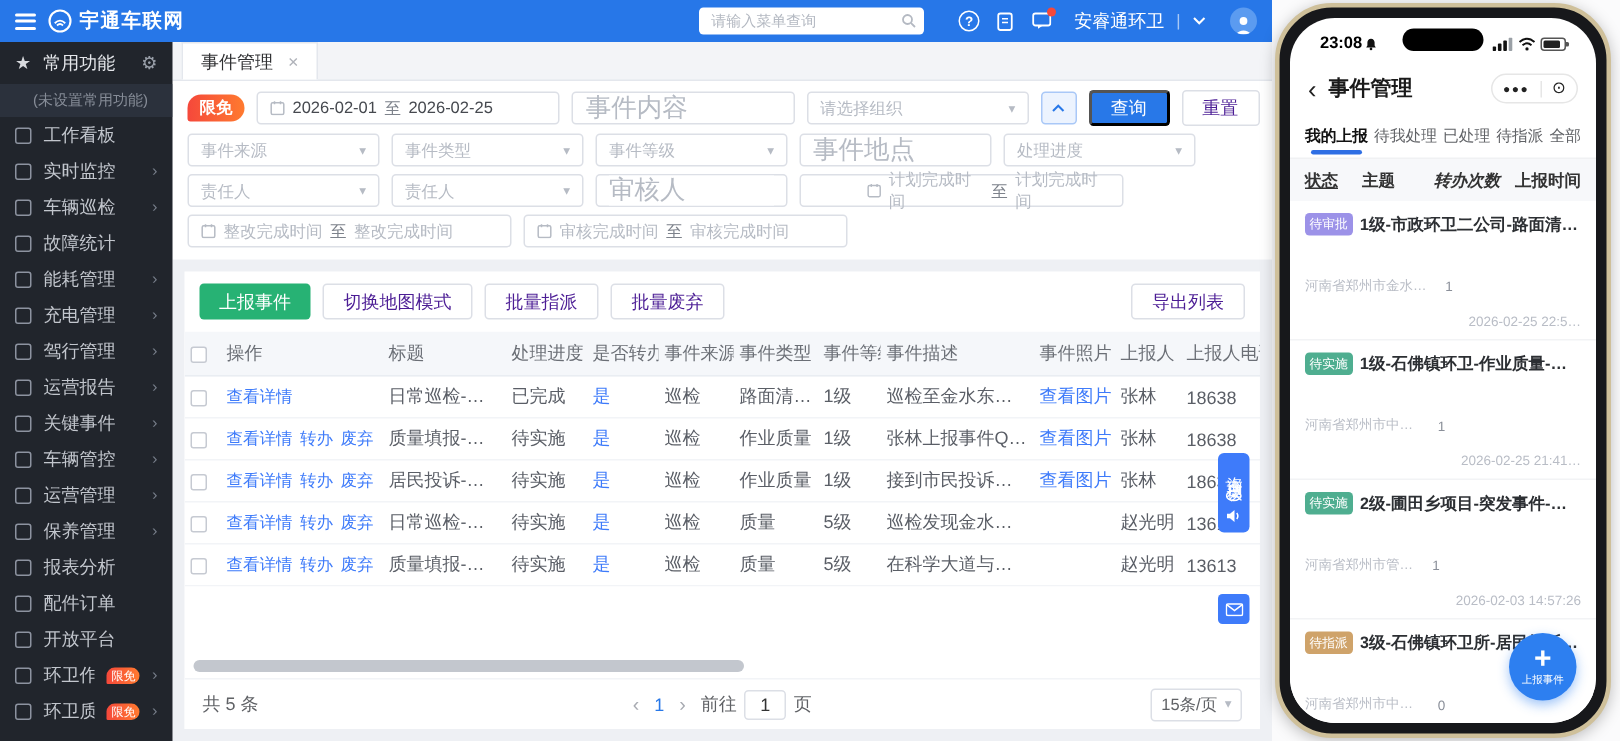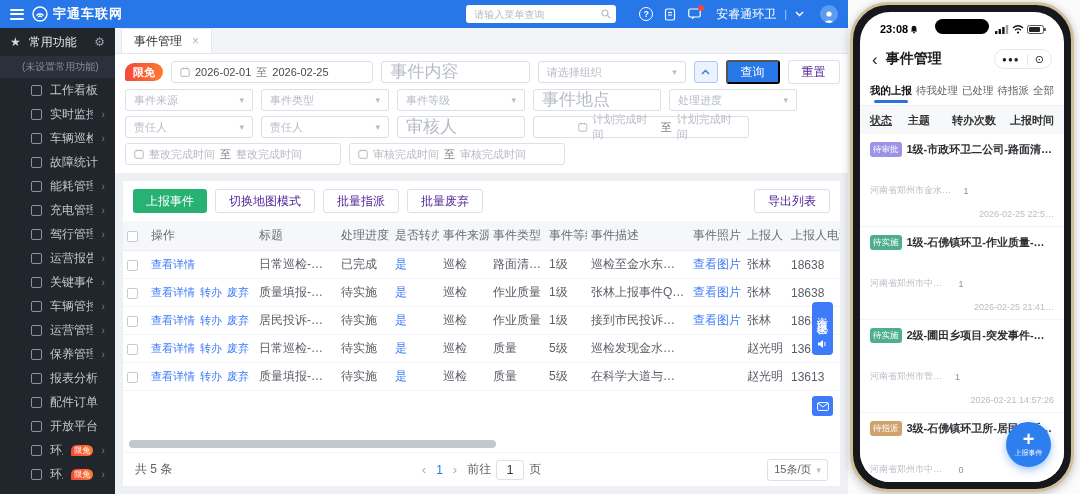--- a/index.html
+++ b/index.html
@@ -25,21 +25,21 @@
   .hd-chev { cursor:pointer; display:flex; align-items:center; }
   .hd-avatar { width:18px; height:18px; border-radius:50%; background:#5b9bf0; display:flex; align-items:flex-end; justify-content:center; overflow:hidden; margin-left:8px; cursor:pointer; }
 
   
   .sidebar { position:absolute; left:0; top:28px; width:115px; height:466px; background:#21252c; color:#c2c6cd; font-size:12px; z-index:2; overflow:hidden; }
   .fav-row { height:28px; display:flex; align-items:center; padding:0 10px; gap:8px; color:#e4e6ea; }
   .fav-row .star { color:#d8dade; font-size:12px; }
   .fav-row .lbl { flex:1; }
   .fav-row .gear { color:#9aa0aa; font-size:12px; cursor:pointer; }
   .empty-row { height:22px; background:#2b313c; color:#868c97; font-size:10px; display:flex; align-items:center; padding-left:22px; white-space:nowrap; }
-  .nav-item { height:24px; display:flex; align-items:center; padding:0 10px; gap:8px; cursor:pointer; white-space:nowrap;margin-left:21px; }
+  .nav-item { height:24px; display:flex; align-items:center; padding:0 10px; gap:8px; cursor:pointer; white-space:nowrap; }
   .icon-box { width:11px; height:11px; border:1.2px solid #8d93a0; border-radius:2px; flex:none; }
   .nav-lbl { flex:1; overflow:hidden; }
   .nav-arrow { color:#767d89; font-size:11px; }
   .mini-badge { background:linear-gradient(90deg,#f5483b,#ff7a2f); color:#fff; font-size:8px; line-height:11px; padding:0 3px; border-radius:6px 6px 6px 1px; flex:none; }
 
   
   .main { position:absolute; left:115px; top:28px; width:733px; height:466px; background:#eef0f4; display:flex; flex-direction:column; z-index:1; }
   .tabstrip { height:26px; background:#f3f4f7; border-bottom:1px solid #e4e7ed; display:flex; align-items:flex-end; padding-left:6px; flex:none; }
   .tab { height:25px; background:#fff; border:1px solid #e4e7ed; border-bottom:none; padding:0 12px; display:flex; align-items:center; gap:10px; font-size:12px; color:#303133; }
   .tab-close { color:#b0b3ba; font-size:12px; cursor:pointer; }
@@ -115,21 +115,21 @@
   .p-capsule .cap-sep { width:1px; height:11px; background:#e6e6e6; }
   .p-capsule .target { font-size:11px; color:#222; cursor:pointer; line-height:1; }
   .p-tabs { height:30px; display:flex; align-items:center; justify-content:space-between; padding:0 10px; border-bottom:1px solid #f0f1f3; flex:none; }
   .p-tab { font-size:10.5px; color:#606266; cursor:pointer; padding:6px 0; position:relative; white-space:nowrap; }
   .p-tab.active { color:#111; font-weight:bold; }
   .p-tab.active::after { content:""; position:absolute; left:10%; right:10%; bottom:1px; height:2.5px; border-radius:2px; background:#2f6fe4; }
   .p-content { flex:1; background:#fff; overflow:hidden; position:relative; }
   .p-listhead { display:flex; align-items:center; height:28px; background:#f7f8fa; font-size:11px; font-weight:bold; color:#333; padding:0 10px; }
   .plh-status { width:38px;text-decoration:underline; }
   .plh-subject { flex:1; }
-  .plh-count { width:52px; text-align:center; }
+  .plh-count { width:52px; text-align:right;font-style:italic; }
   .plh-time { width:54px; text-align:right; }
   .p-item { padding:8px 10px 7px; border-bottom:1px solid #f2f3f5; cursor:pointer; }
   .pi-top { display:flex; align-items:center; gap:5px; }
   .pi-badge { font-size:8.5px; color:#fff; padding:1.5px 3px; border-radius:3px; flex:none; }
   .pi-title { font-size:11px; font-weight:bold; color:#2c2f33; white-space:nowrap; overflow:hidden; text-overflow:ellipsis; }
   .pi-bottom { display:flex; align-items:center; margin-top:5px; gap:4px; }
   .pi-addr { flex:1; font-size:9px; color:#b9bdc6; white-space:nowrap; overflow:hidden; text-overflow:ellipsis; }
   .pi-count { width:18px; text-align:center; font-size:9px; color:#8a8f99; flex:none; }
   .pi-time { font-size:9px; color:#b9bdc6; white-space:nowrap; flex:none;margin-top:47px; }
   .p-fab { position:absolute; right:13px; bottom:15px; width:45px; height:45px; border-radius:50%; background:#2d7ff0; color:#fff; display:flex; flex-direction:column; align-items:center; justify-content:center; cursor:pointer; box-shadow:0 3px 8px rgba(45,127,240,.45); }
@@ -637,21 +637,21 @@
       </div>
 
       <div class="p-item">
         <div class="pi-top">
           <span class="pi-badge" style="background-color: rgb(79, 174, 144);">待实施</span>
           <span class="pi-title">2级-圃田乡项目-突发事件-路面泥浆遗撒</span>
         </div>
         <div class="pi-bottom">
           <span class="pi-addr">河南省郑州市管城回族区圃田乡…</span>
           <span class="pi-count">1</span>
-          <span class="pi-time">2026-02-21 14:57:26</span>
+          <span class="pi-time">2026-02-03 14:57:26</span>
         </div>
       </div>
 
       <div class="p-item">
         <div class="pi-top">
           <span class="pi-badge" style="background-color: rgb(207, 163, 106);">待指派</span>
           <span class="pi-title">3级-石佛镇环卫所-居民投诉-垃圾车滴…</span>
         </div>
         <div class="pi-bottom">
           <span class="pi-addr">河南省郑州市中原区石佛镇电厂…</span>

